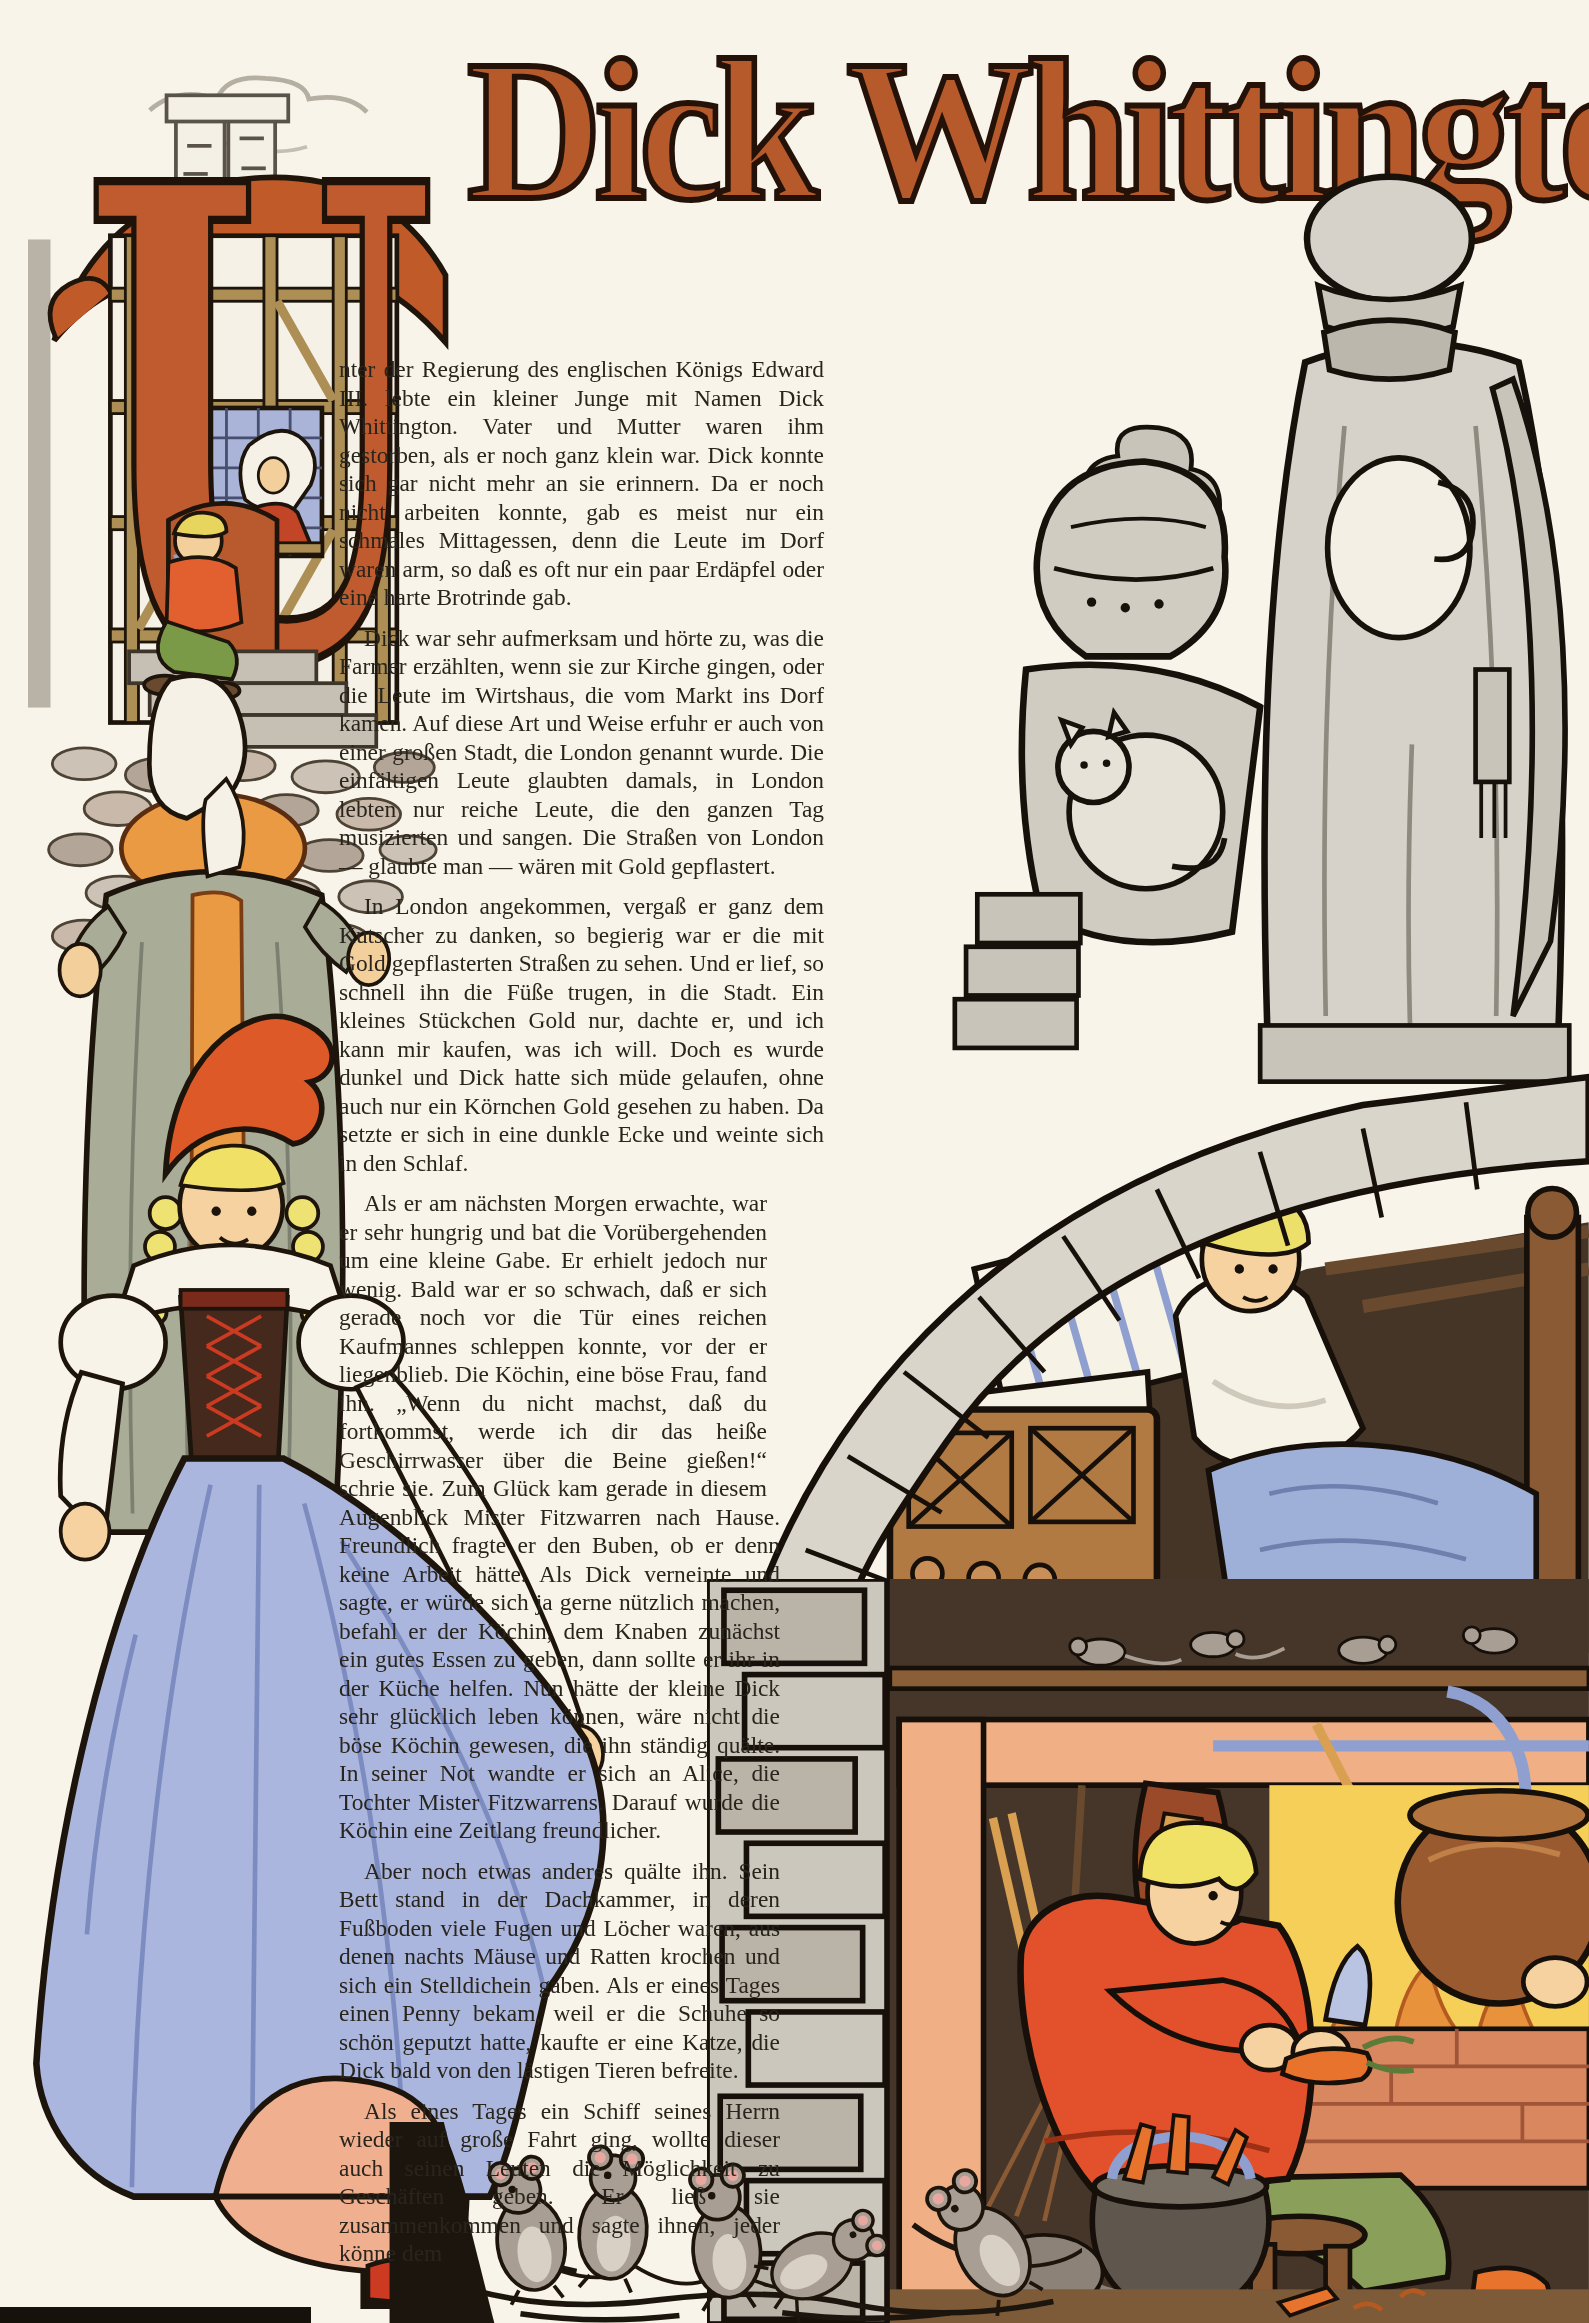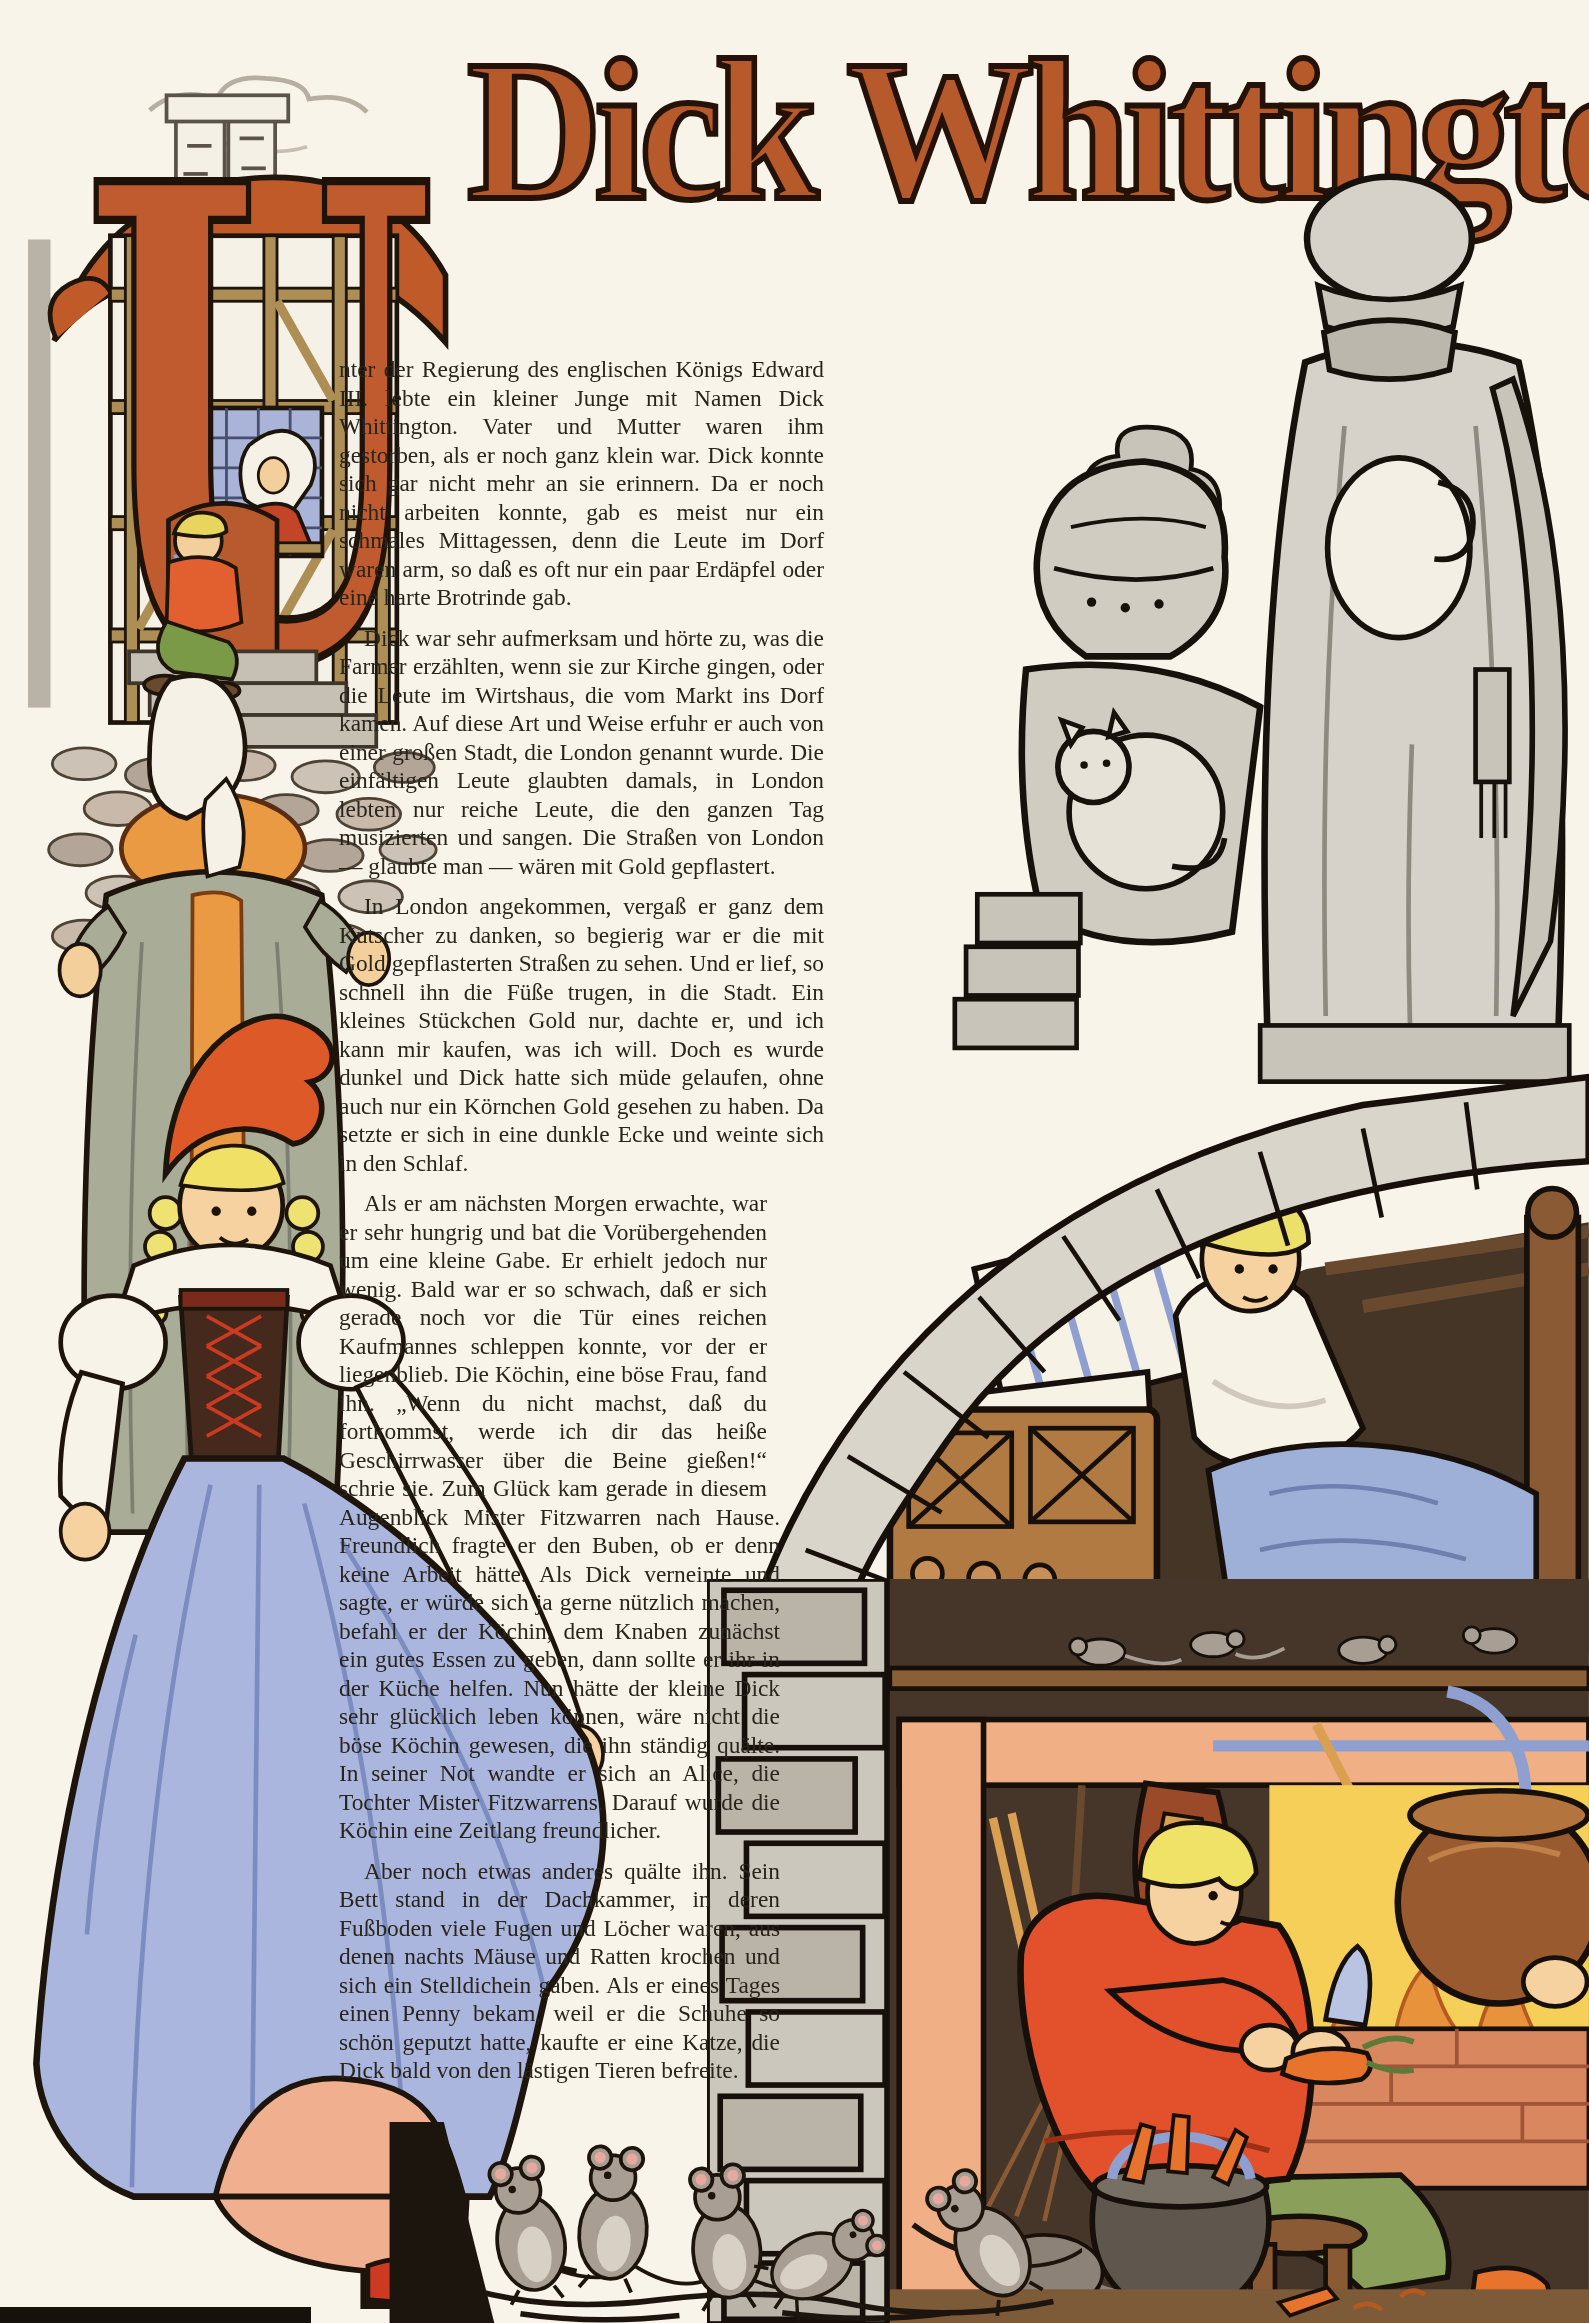--- a/index.html
+++ b/index.html
@@ -501,17 +501,18 @@
     <span id="fr1" class="fr"></span>
     <span id="fr2" class="fr"></span>
     <span id="fr3" class="fr"></span>
     <span id="fl1" class="fl"></span>
 
     <p class="first">nter der Regierung des englischen Königs Edward III. lebte ein kleiner Junge mit Namen Dick Whittington. Vater und Mutter waren ihm gestorben, als er noch ganz klein war. Dick konnte sich gar nicht mehr an sie erinnern. Da er noch nicht arbeiten konnte, gab es meist nur ein schmales Mittagessen, denn die Leute im Dorf waren arm, so daß es oft nur ein paar Erdäpfel oder eine harte Brotrinde gab.</p>
     <p>Dick war sehr aufmerksam und hörte zu, was die Farmer erzählten, wenn sie zur Kirche gingen, oder die Leute im Wirtshaus, die vom Markt ins Dorf kamen. Auf diese Art und Weise erfuhr er auch von einer großen Stadt, die London genannt wurde. Die einfältigen Leute glaubten damals, in London lebten nur reiche Leute, die den ganzen Tag musizierten und sangen. Die Straßen von London — glaubte man — wären mit Gold gepflastert.</p>
     <p>In London angekommen, vergaß er ganz dem Kutscher zu danken, so begierig war er die mit Gold gepflasterten Straßen zu sehen. Und er lief, so schnell ihn die Füße trugen, in die Stadt. Ein kleines Stückchen Gold nur, dachte er, und ich kann mir kaufen, was ich will. Doch es wurde dunkel und Dick hatte sich müde gelaufen, ohne auch nur ein Körnchen Gold gesehen zu haben. Da setzte er sich in eine dunkle Ecke und weinte sich in den Schlaf.</p>
     <p>Als er am nächsten Morgen erwachte, war er sehr hungrig und bat die Vorübergehenden um eine kleine Gabe. Er erhielt jedoch nur wenig. Bald war er so schwach, daß er sich gerade noch vor die Tür eines reichen Kaufmannes schleppen konnte, vor der er liegenblieb. Die Köchin, eine böse Frau, fand ihn. „Wenn du nicht machst, daß du fortkommst, werde ich dir das heiße Geschirrwasser über die Beine gießen!“ schrie sie. Zum Glück kam gerade in diesem Augenblick Mister Fitzwarren nach Hause. Freundlich fragte er den Buben, ob er denn keine Arbeit hätte. Als Dick verneinte und sagte, er würde sich ja gerne nützlich machen, befahl er der Köchin, dem Knaben zunächst ein gutes Essen zu geben, dann sollte er ihr in der Küche helfen. Nun hätte der kleine Dick sehr glücklich leben können, wäre nicht die böse Köchin gewesen, die ihn ständig quälte. In seiner Not wandte er sich an Alice, die Tochter Mister Fitzwarrens. Darauf wurde die Köchin eine Zeitlang freundlicher.</p>
     <p>Aber noch etwas anderes quälte ihn. Sein Bett stand in der Dachkammer, in deren Fußboden viele Fugen und Löcher waren, aus denen nachts Mäuse und Ratten krochen und sich ein Stelldichein gaben. Als er eines Tages einen Penny bekam, weil er die Schuhe so schön geputzt hatte, kaufte er eine Katze, die Dick bald von den lästigen Tieren befreite.</p>
+    <p>Als eines Tages ein Schiff seines Herrn wieder auf große Fahrt ging, wollte dieser auch seinen Leuten die Möglichkeit zu Geschäften geben. Er ließ sie zusammenkommen und sagte ihnen, jeder könne dem</p>
   </div>
 
   <div class="bottom-bar"></div>
 </div>
 
 
 </body></html>

